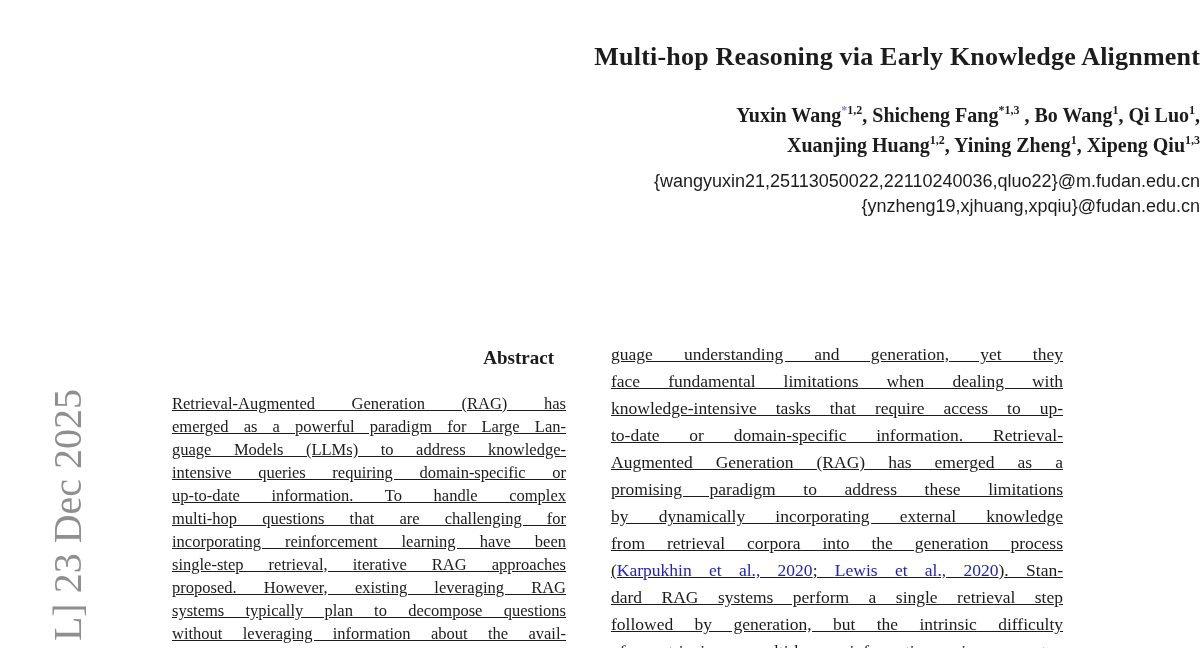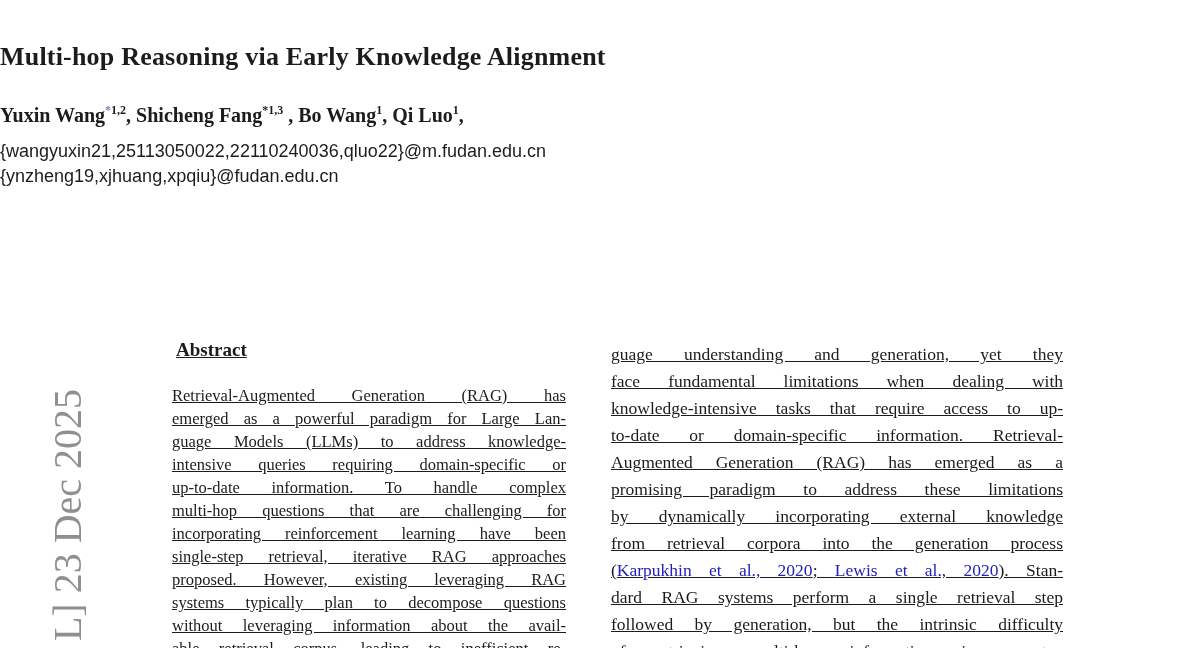--- a/index.html
+++ b/index.html
@@ -21,21 +21,21 @@
     width: 300px;
     height: 50px;
     line-height: 50px;
     transform: rotate(-90deg);
     font-size: 40px;
     color: var(--watermark, #8f8f8f);
     text-align: center;
     white-space: nowrap;
   }
 
-  .header { text-align: left; }
+  .header { text-align: right; }
   .title {
     margin: 0;
     padding-top: 42px;
     font-size: 26px;
     font-weight: bold;
     letter-spacing: 0.2px;
   }
   .authors {
     margin-top: 28px;
     font-size: 20px;
@@ -58,26 +58,25 @@
 
   .col { position: absolute; }
   .col-left {
     left: 172px;
     top: 333px;
     width: 394px;
     font-size: 16.5px;
     line-height: 23px;
   }
   .abs-heading {
-    margin: 4px;
+    margin: 12px;
     font-size: 19px;
     line-height: 26px;
     font-weight: bold;
-    text-align: left;
-    text-decoration: underline;
+    text-align: right;
   }
   .abs-body { margin-top: 21px; }
 
   .col-right {
     left: 611px;
     top: 341px;
     width: 452px;
     font-size: 17.5px;
     line-height: 27px;
   }
@@ -95,20 +94,21 @@
 
 <div class="page">
 
   <div class="watermark">L] 23 Dec 2025</div>
 
   <header class="header">
     <h1 class="title">Multi-hop Reasoning via Early Knowledge Alignment</h1>
 
     <div class="authors">
       <div><span>Yuxin Wang</span><sup class="star">*</sup><sup>1,2</sup><span>, Shicheng Fang</span><sup>*</sup><sup>1,3</sup><span> , Bo Wang</span><sup>1</sup><span>, Qi Luo</span><sup>1</sup><span>,</span></div>
+      <div><span>Xuanjing Huang</span><sup>1,2</sup><span>, Yining Zheng</span><sup>1</sup><span>, Xipeng Qiu</span><sup>1,3</sup></div>
     </div>
 
 
     <div class="emails">
       <div>{wangyuxin21,25113050022,22110240036,qluo22}@m.fudan.edu.cn</div>
       <div>{ynzheng19,xjhuang,xpqiu}@fudan.edu.cn</div>
     </div>
   </header>
 
   <section class="col col-left">

